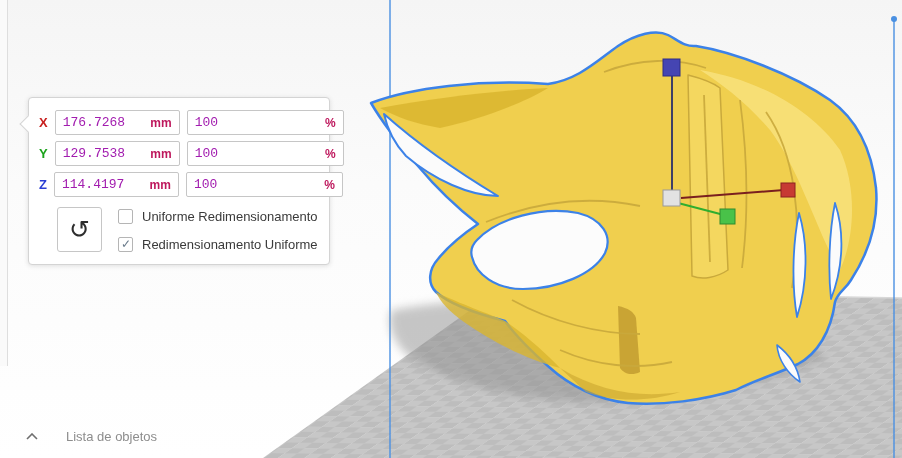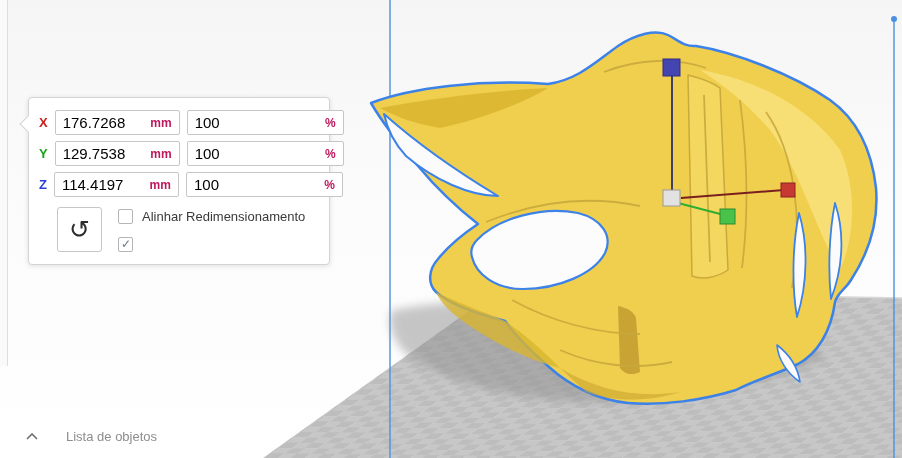--- a/index.html
+++ b/index.html
@@ -21,22 +21,22 @@
     background:#ffffff; border:1px solid #d4d4d4; border-radius:4px;
     box-shadow:0 1px 5px rgba(0,0,0,.12); padding:6px 8px 12px 8px; }
   .panel-arrow { position:absolute; left:-7px; top:20px; width:12px; height:12px;
     background:#fff; border-left:1px solid #d4d4d4; border-bottom:1px solid #d4d4d4;
     transform:rotate(45deg); }
   .axis-row { display:flex; align-items:center; gap:7px; margin:6px 2px; }
   .axis-label { width:12px; font-size:13px; font-weight:bold; text-align:center; }
   .axis-x { color:#c8201f; } .axis-y { color:#1ba31b; } .axis-z { color:#2b3fd4; }
   .field { display:flex; align-items:center; height:25px; background:#fff;
     border:1px solid #c6c6c6; border-radius:2px; padding:0 7px; }
-  .field input { border:none; outline:none; flex:1; min-width:0; font-size:15px;
-    color:#000000; font-family:Liberation Sans, sans-serif; background:transparent; }
+  .field input { border:none; outline:none; flex:1; min-width:0; font-size:13px;
+    color:#a21caf; font-family:Liberation Mono, monospace; background:transparent; }
   .field .unit { font-size:12px; color:#be185d; margin-left:4px;font-weight:bold; }
   .field-mm { width:125px; }
   .field-pct { width:157px; }
   .panel-bottom { display:flex; align-items:flex-start; margin:10px 2px 0 20px; }
   .reset-btn { width:45px; height:45px; background:#fff; border:1px solid #c6c6c6;
     border-radius:3px; cursor:pointer; display:flex; align-items:center;
     justify-content:center; font-size:25px; color:#2d2d2d; line-height:1; }
   .check-col { display:flex; flex-direction:column; gap:13px; margin-left:16px; padding-top:2px; }
   .check-row { display:flex; align-items:center; gap:9px; }
   .checkbox { width:15px; height:15px; background:#fff; border:1px solid #b5b5b5;
@@ -170,24 +170,25 @@
       </div>
     </div>
 
     <div class="panel-bottom">
       <button class="reset-btn">
         <span>↺</span>
       </button>
       <div class="check-col">
         <div class="check-row">
           <span class="checkbox"></span>
-          <span class="check-label">Alinhar Redimensionamento</span>
+          <span class="check-label">Uniforme Redimensionamento</span>
         </div>
         <div class="check-row">
           <span class="checkbox checked"></span>
+          <span class="check-label">Redimensionamento Uniforme</span>
         </div>
       </div>
     </div>
   </div>
 
   <div class="object-list">
     <svg width="12" height="7" viewBox="0 0 12 7">
       <polyline points="1,6 6,1 11,6" fill="none" stroke="#6f6f6f" stroke-width="1.6"></polyline>
     </svg>
     <span class="label">Lista de objetos</span>

